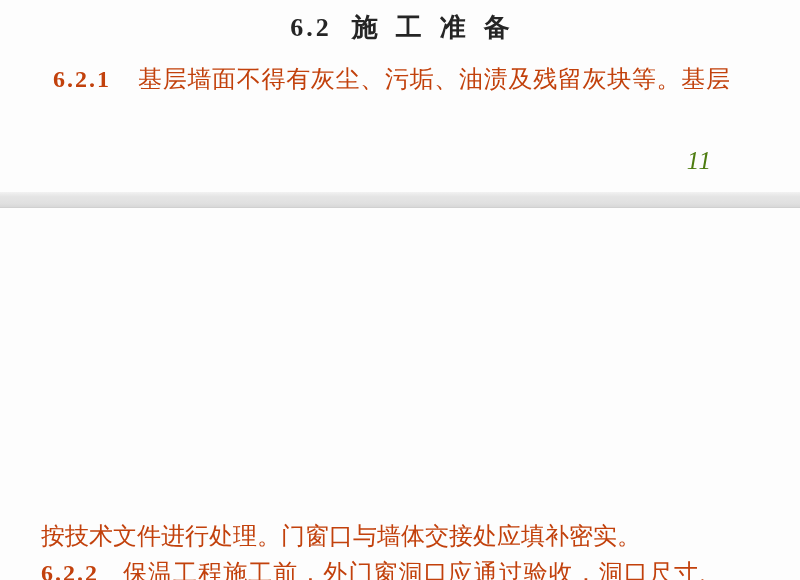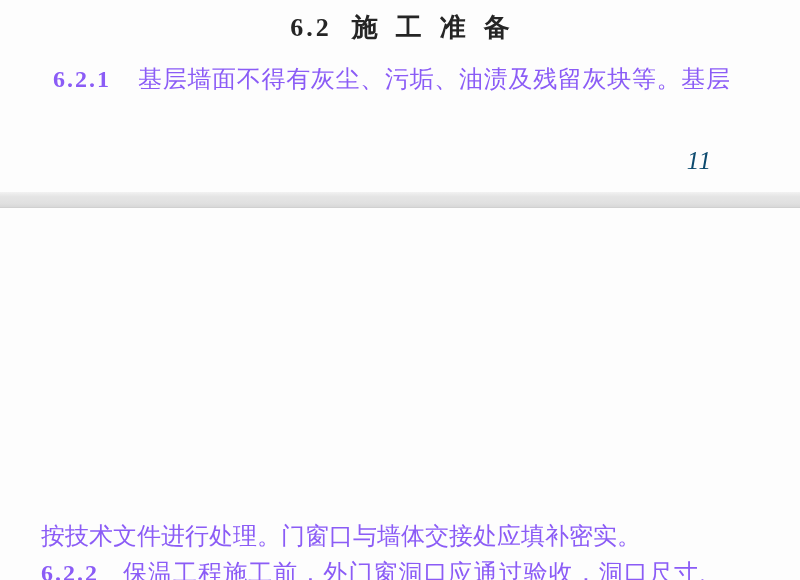--- a/index.html
+++ b/index.html
@@ -16,32 +16,32 @@
     position:absolute; top:8px; left:0; width:100%; height:32px; line-height:32px;
     text-align:center; font-size:26px; font-weight:bold; margin:0; color:#252525;
   }
   .hnum {letter-spacing:3px; margin-right:20px;}
   .htitle {letter-spacing:18px; margin-right:-18px;}
 
   .para {position:absolute;}
   .para-top {top:57px; left:53px; width:677px;}
   .para-bottom {top:310px; left:41px; width:682px;}
 
-  .line {height:37px; line-height:37px; font-size:24px; white-space:nowrap; color:#8b5cf6;}
+  .line {height:37px; line-height:37px; font-size:24px; white-space:nowrap; color:#c2410c;}
   .jfull {text-align:justify; text-align-last:justify;}
   .clabel {display:inline-block; vertical-align:top; font-weight:bold; letter-spacing:2px;}
   .para-top .clabel {width:85px;}
   .para-bottom .clabel {width:82px;}
   .jtext {display:inline-block; vertical-align:top; text-align:justify; text-align-last:justify;}
   .para-top .jtext {width:592px;}
   .para-bottom .jtext {width:600px;}
 
   .pagenum {
     position:absolute; top:144px; right:88px; height:26px; line-height:26px;
-    font-size:25px; font-style:italic; letter-spacing:1px; color:#0c4a6e;
+    font-size:25px; font-style:italic; letter-spacing:1px; color:#4d7c0f;
   }
 
   .page-separator {
     position:absolute; top:192px; left:0; width:800px; height:15px;
     background:linear-gradient(to bottom,#f2f2f2 0%,#e5e5e5 30%,#e0e0e0 75%,#d8d8d8 100%);
     border-bottom:1px solid #d0d0d0;
   }
 </style>
 </head>
 <body>

